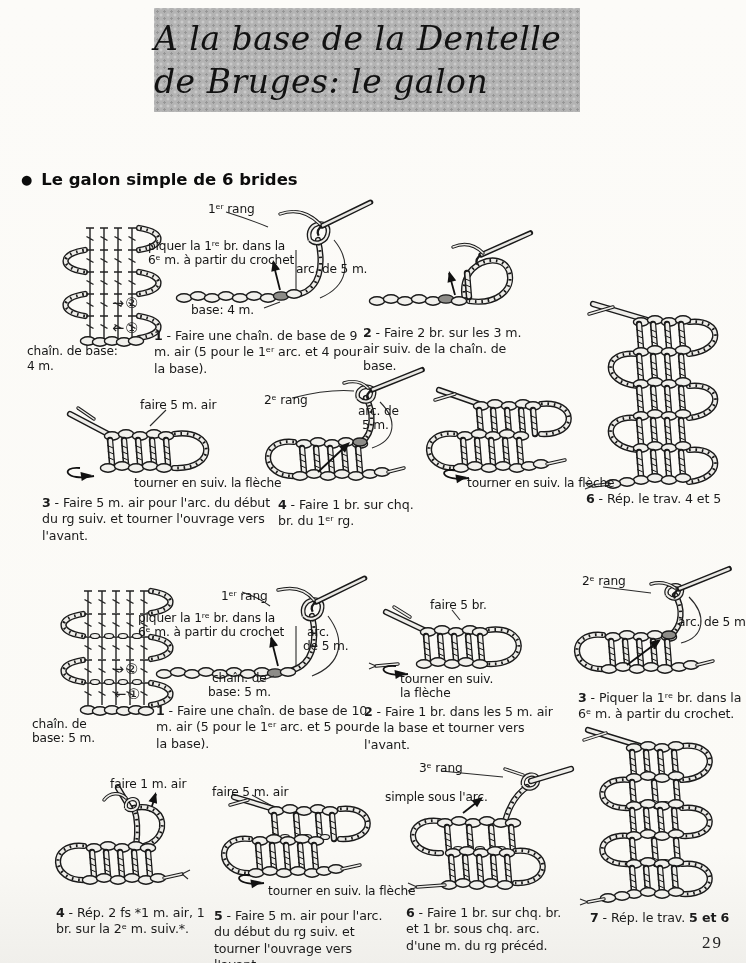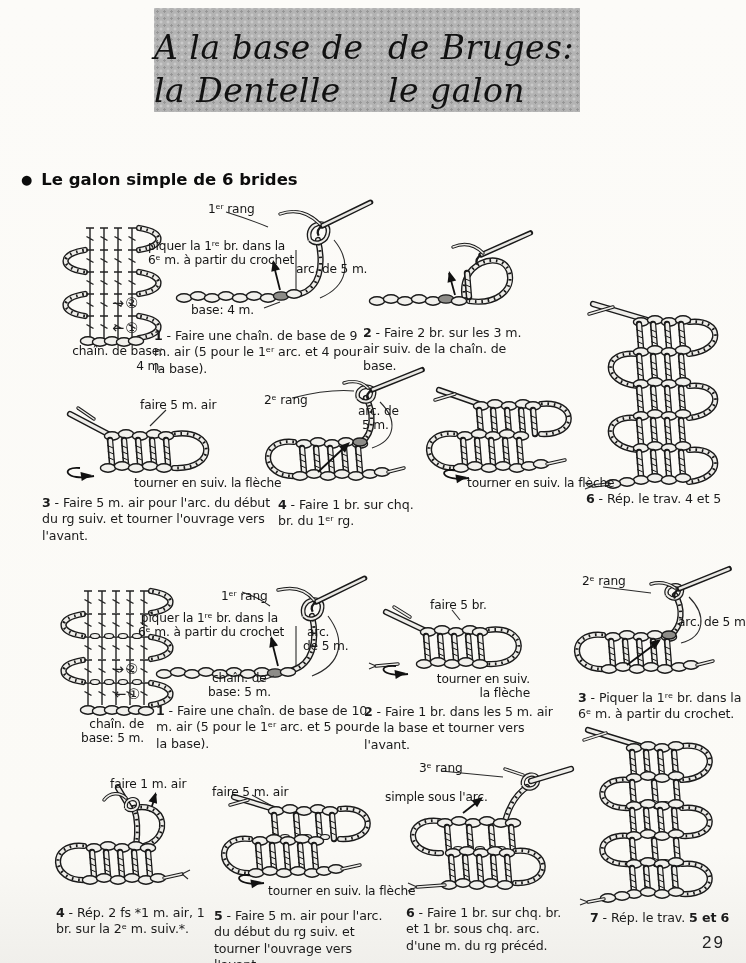--- a/index.html
+++ b/index.html
@@ -4,30 +4,30 @@
 <style>
   html,body{margin:0;padding:0;background:#e8e7e3;}
   .page{position:relative;width:746px;height:963px;margin:0 auto;overflow:hidden;
         background:linear-gradient(180deg,#fcfbf8 0%,#fbfaf6 88%,#f0efeb 100%);
         font-family:"DejaVu Sans","Liberation Sans",sans-serif;color:#1a1a1a;}
   .banner{position:absolute;left:154px;top:8px;width:426px;height:104px;
         background-color:#b3b3b3;
         background-image:radial-gradient(circle,#969696 23%,rgba(0,0,0,0) 26%),
                          radial-gradient(circle,#d2d2d2 23%,rgba(0,0,0,0) 26%);
         background-size:7px 7px;background-position:0 0,3.5px 3.5px;
-        display:flex;flex-direction:row;justify-content:center;align-items:flex-end;}
+        display:flex;flex-direction:column;justify-content:center;align-items:flex-start;}
   .banner .t{font-family:"DejaVu Serif","Liberation Serif",serif;font-style:italic;
         font-size:33px;line-height:43px;color:#121212;letter-spacing:0.5px;}
   .hdg{position:absolute;font-weight:bold;font-size:16.5px;color:#0c0c0c;white-space:nowrap;}
   .hdg .dot{font-size:13px;margin-right:9px;position:relative;top:-1px;}
   .lbl{position:absolute;font-size:12.2px;color:#161616;white-space:nowrap;letter-spacing:-0.15px;}
-  .lbl.c{text-align:right;}
+  .lbl.c{text-align:left;}
   .cap{position:absolute;font-size:12.6px;line-height:1.3;color:#1b1b1b;letter-spacing:-0.1px;margin:0;}
   .mark{position:absolute;font-size:14.5px;color:#222;letter-spacing:1px;}
-  .pagenum{position:absolute;font-family:Liberation Sans, sans-serif;
+  .pagenum{position:absolute;font-family:Liberation Serif, serif;
         font-size:17px;color:#222;letter-spacing:2px;}
   svg.diag{position:absolute;overflow:visible;}
   .tubeD{stroke:#1a1a1a;stroke-width:6.2;fill:none;stroke-linecap:round;}
   .tubeL{stroke:#eeede9;stroke-width:3.4;fill:none;stroke-linecap:round;}
   .bead{stroke:#1a1a1a;stroke-width:3;fill:none;stroke-dasharray:1.6 4.8;}
   .t2D{stroke:#1a1a1a;stroke-width:3.4;fill:none;stroke-linecap:round;}
   .t2L{stroke:#eeede9;stroke-width:1.5;fill:none;stroke-linecap:round;}
   .thin{stroke:#2a2a2a;stroke-width:1.1;fill:none;}
   .arrL{stroke:#111;stroke-width:1.8;fill:none;}
   .head{fill:#111;}

